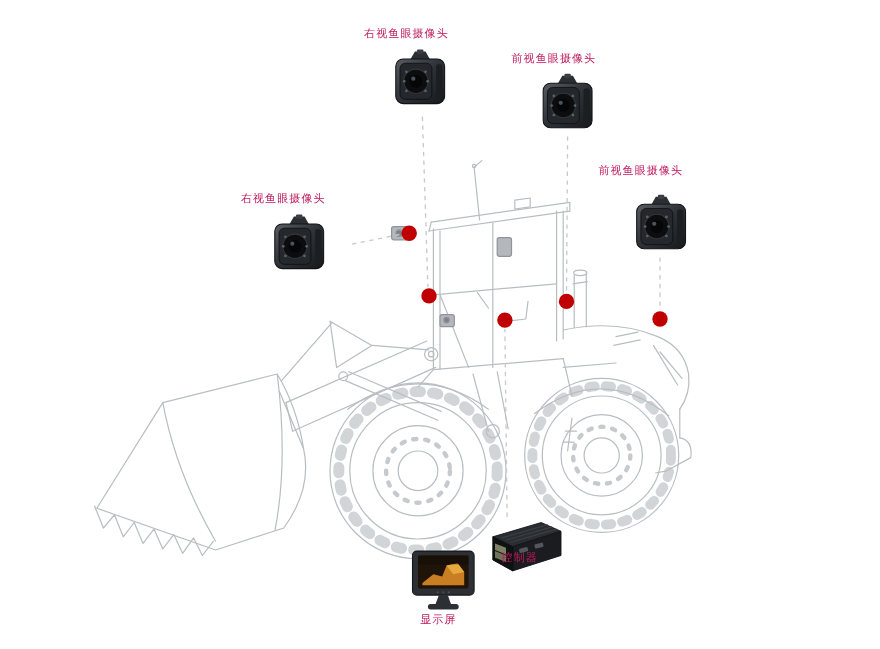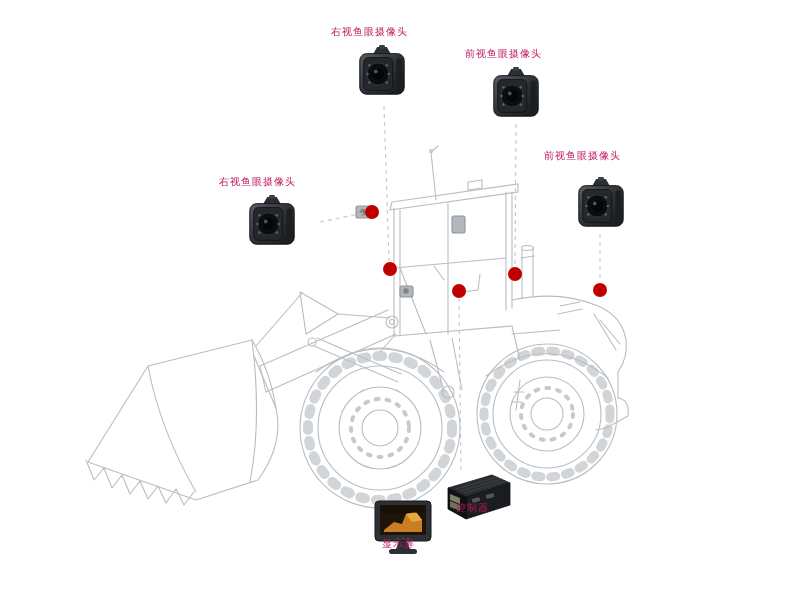--- a/index.html
+++ b/index.html
@@ -220,15 +220,15 @@
       <rect x="36" y="28" width="8" height="4" rx="1" transform="rotate(-14 40 30)"></rect>
       <rect x="50" y="24" width="8" height="4" rx="1" transform="rotate(-14 54 26)"></rect>
     </g>
   </svg>
 
   <div class="label" style="left:219px;top:174px">右视鱼眼摄像头</div>
   <div class="label" style="left:331px;top:24px">右视鱼眼摄像头</div>
   <div class="label" style="left:465px;top:46px">前视鱼眼摄像头</div>
   <div class="label" style="left:544px;top:148px">前视鱼眼摄像头</div>
   <div class="label" style="left:456px;top:500px">控制器</div>
-  <div class="label" style="left:382px;top:536px">显示屏</div>
+  <div class="label" style="left:382px;top:556px">显示屏</div>
 
 </div>
 
 </body></html>

